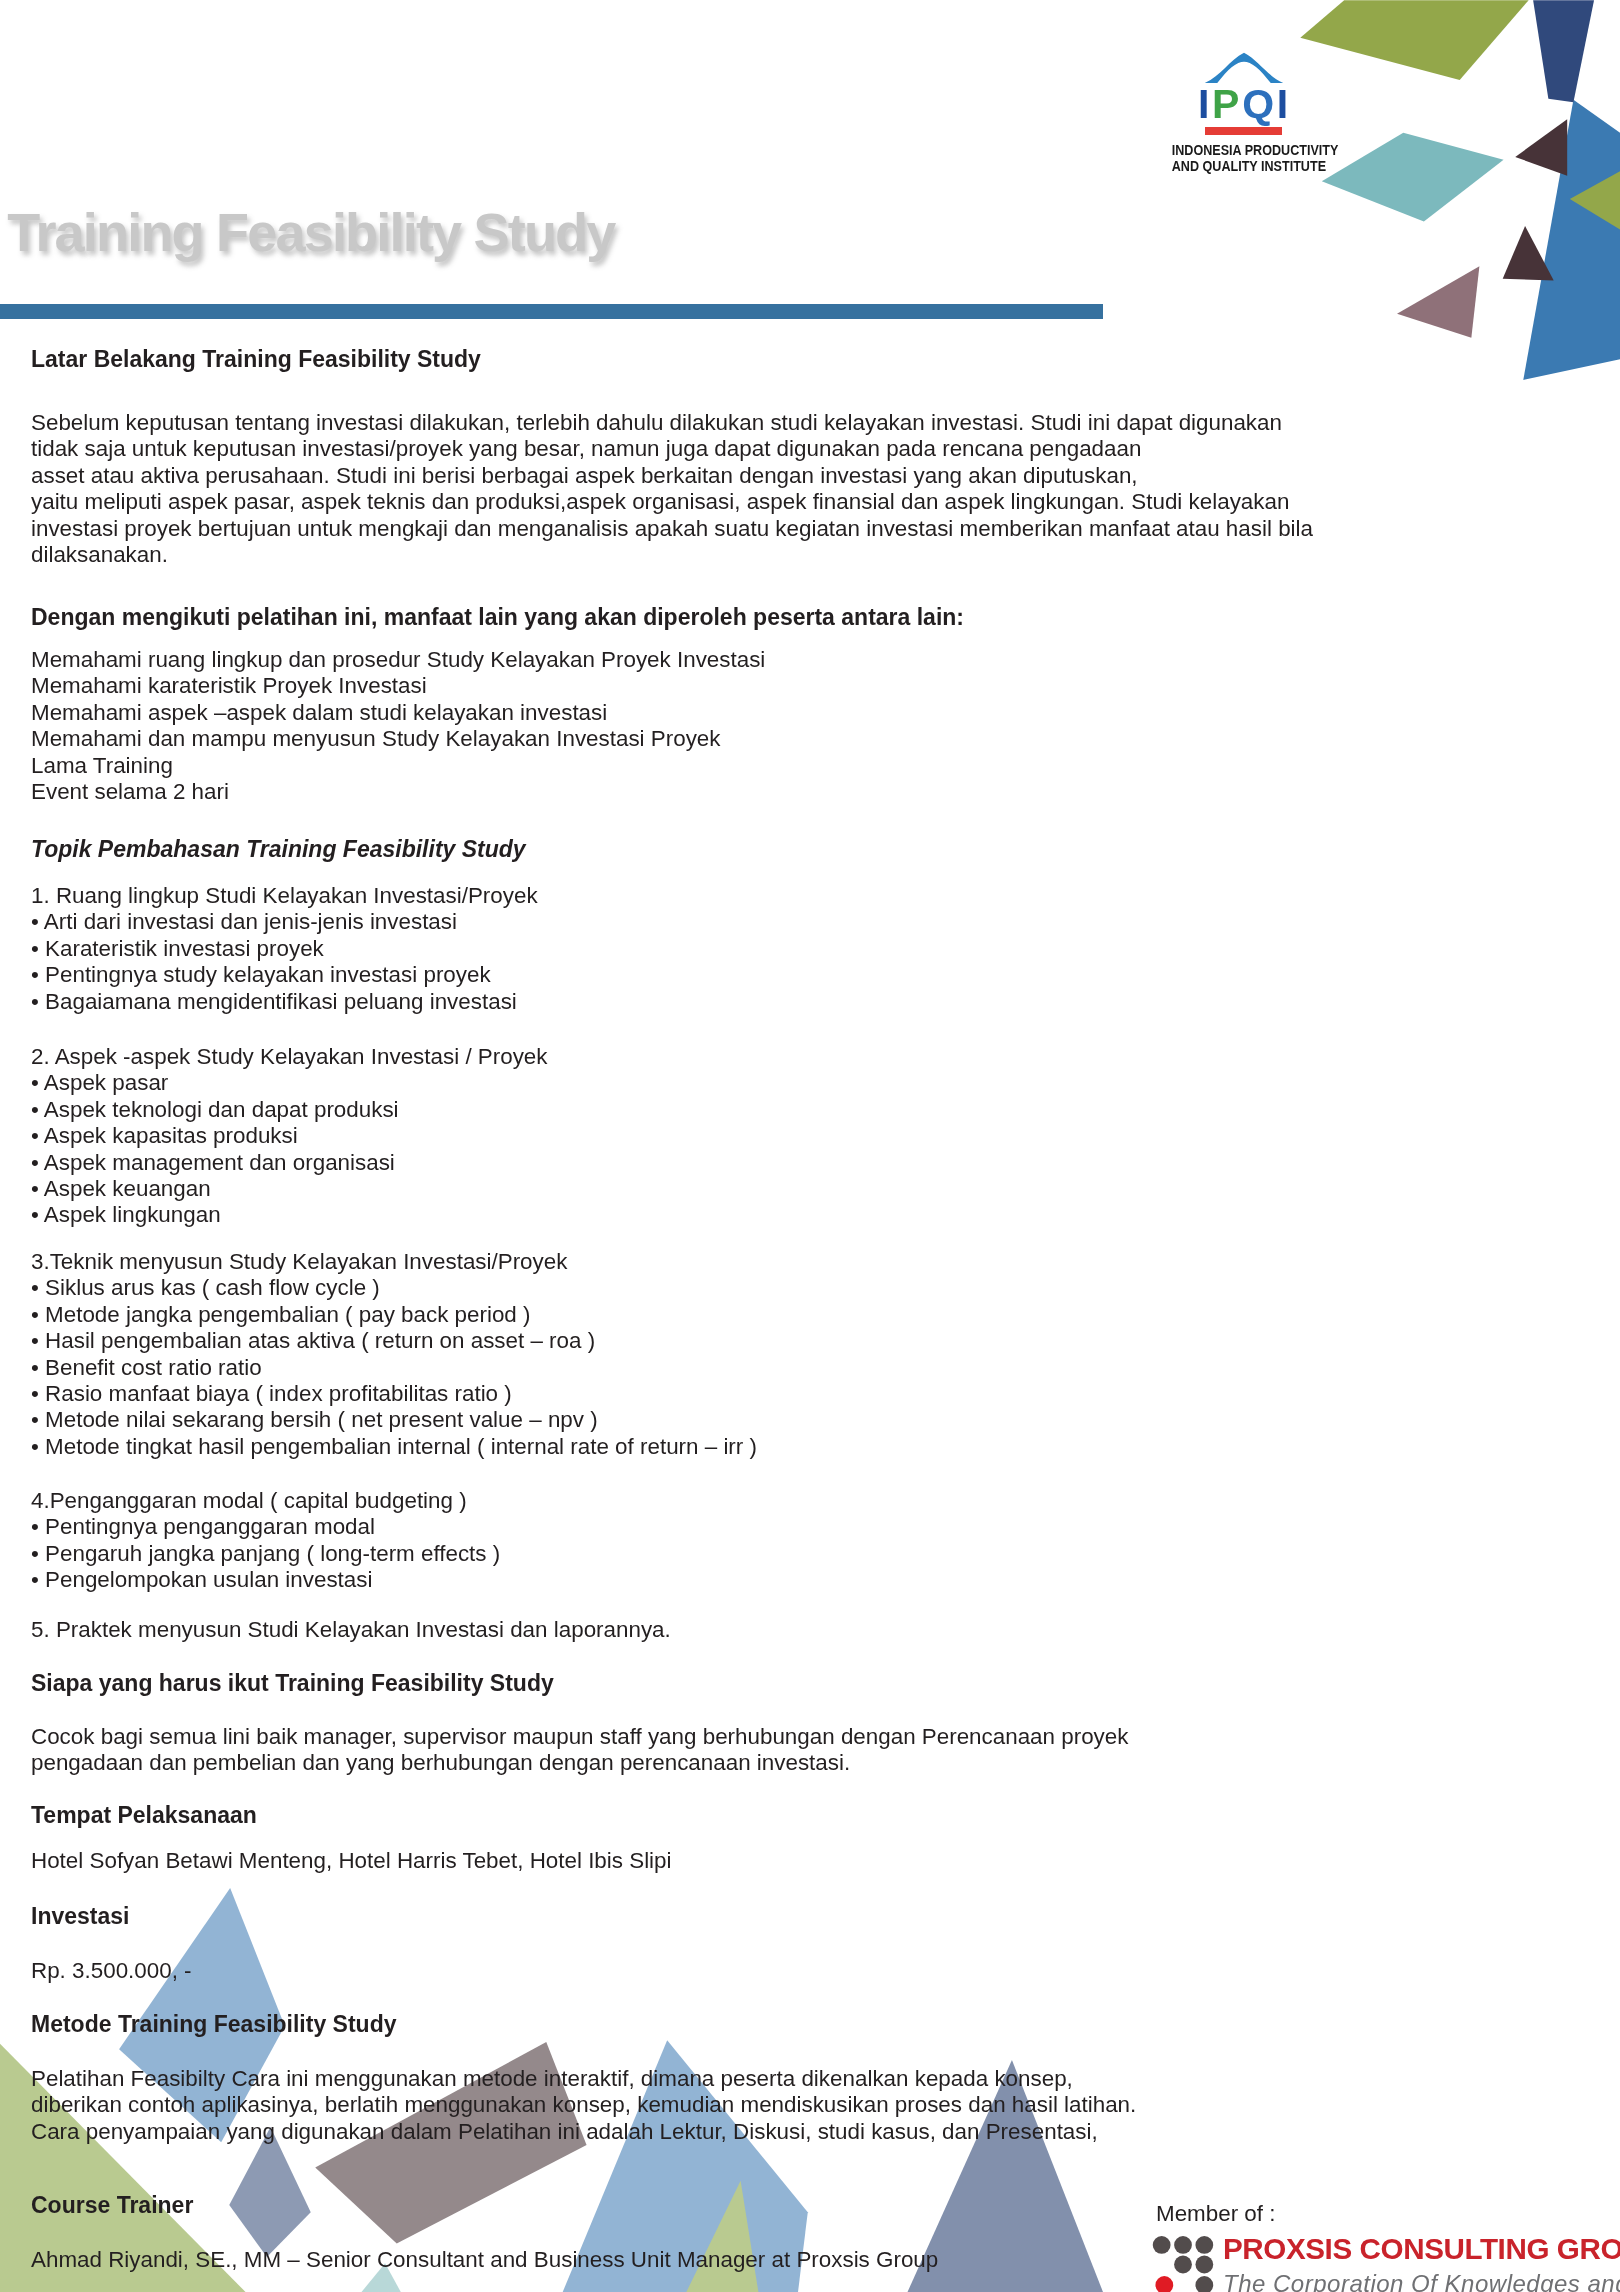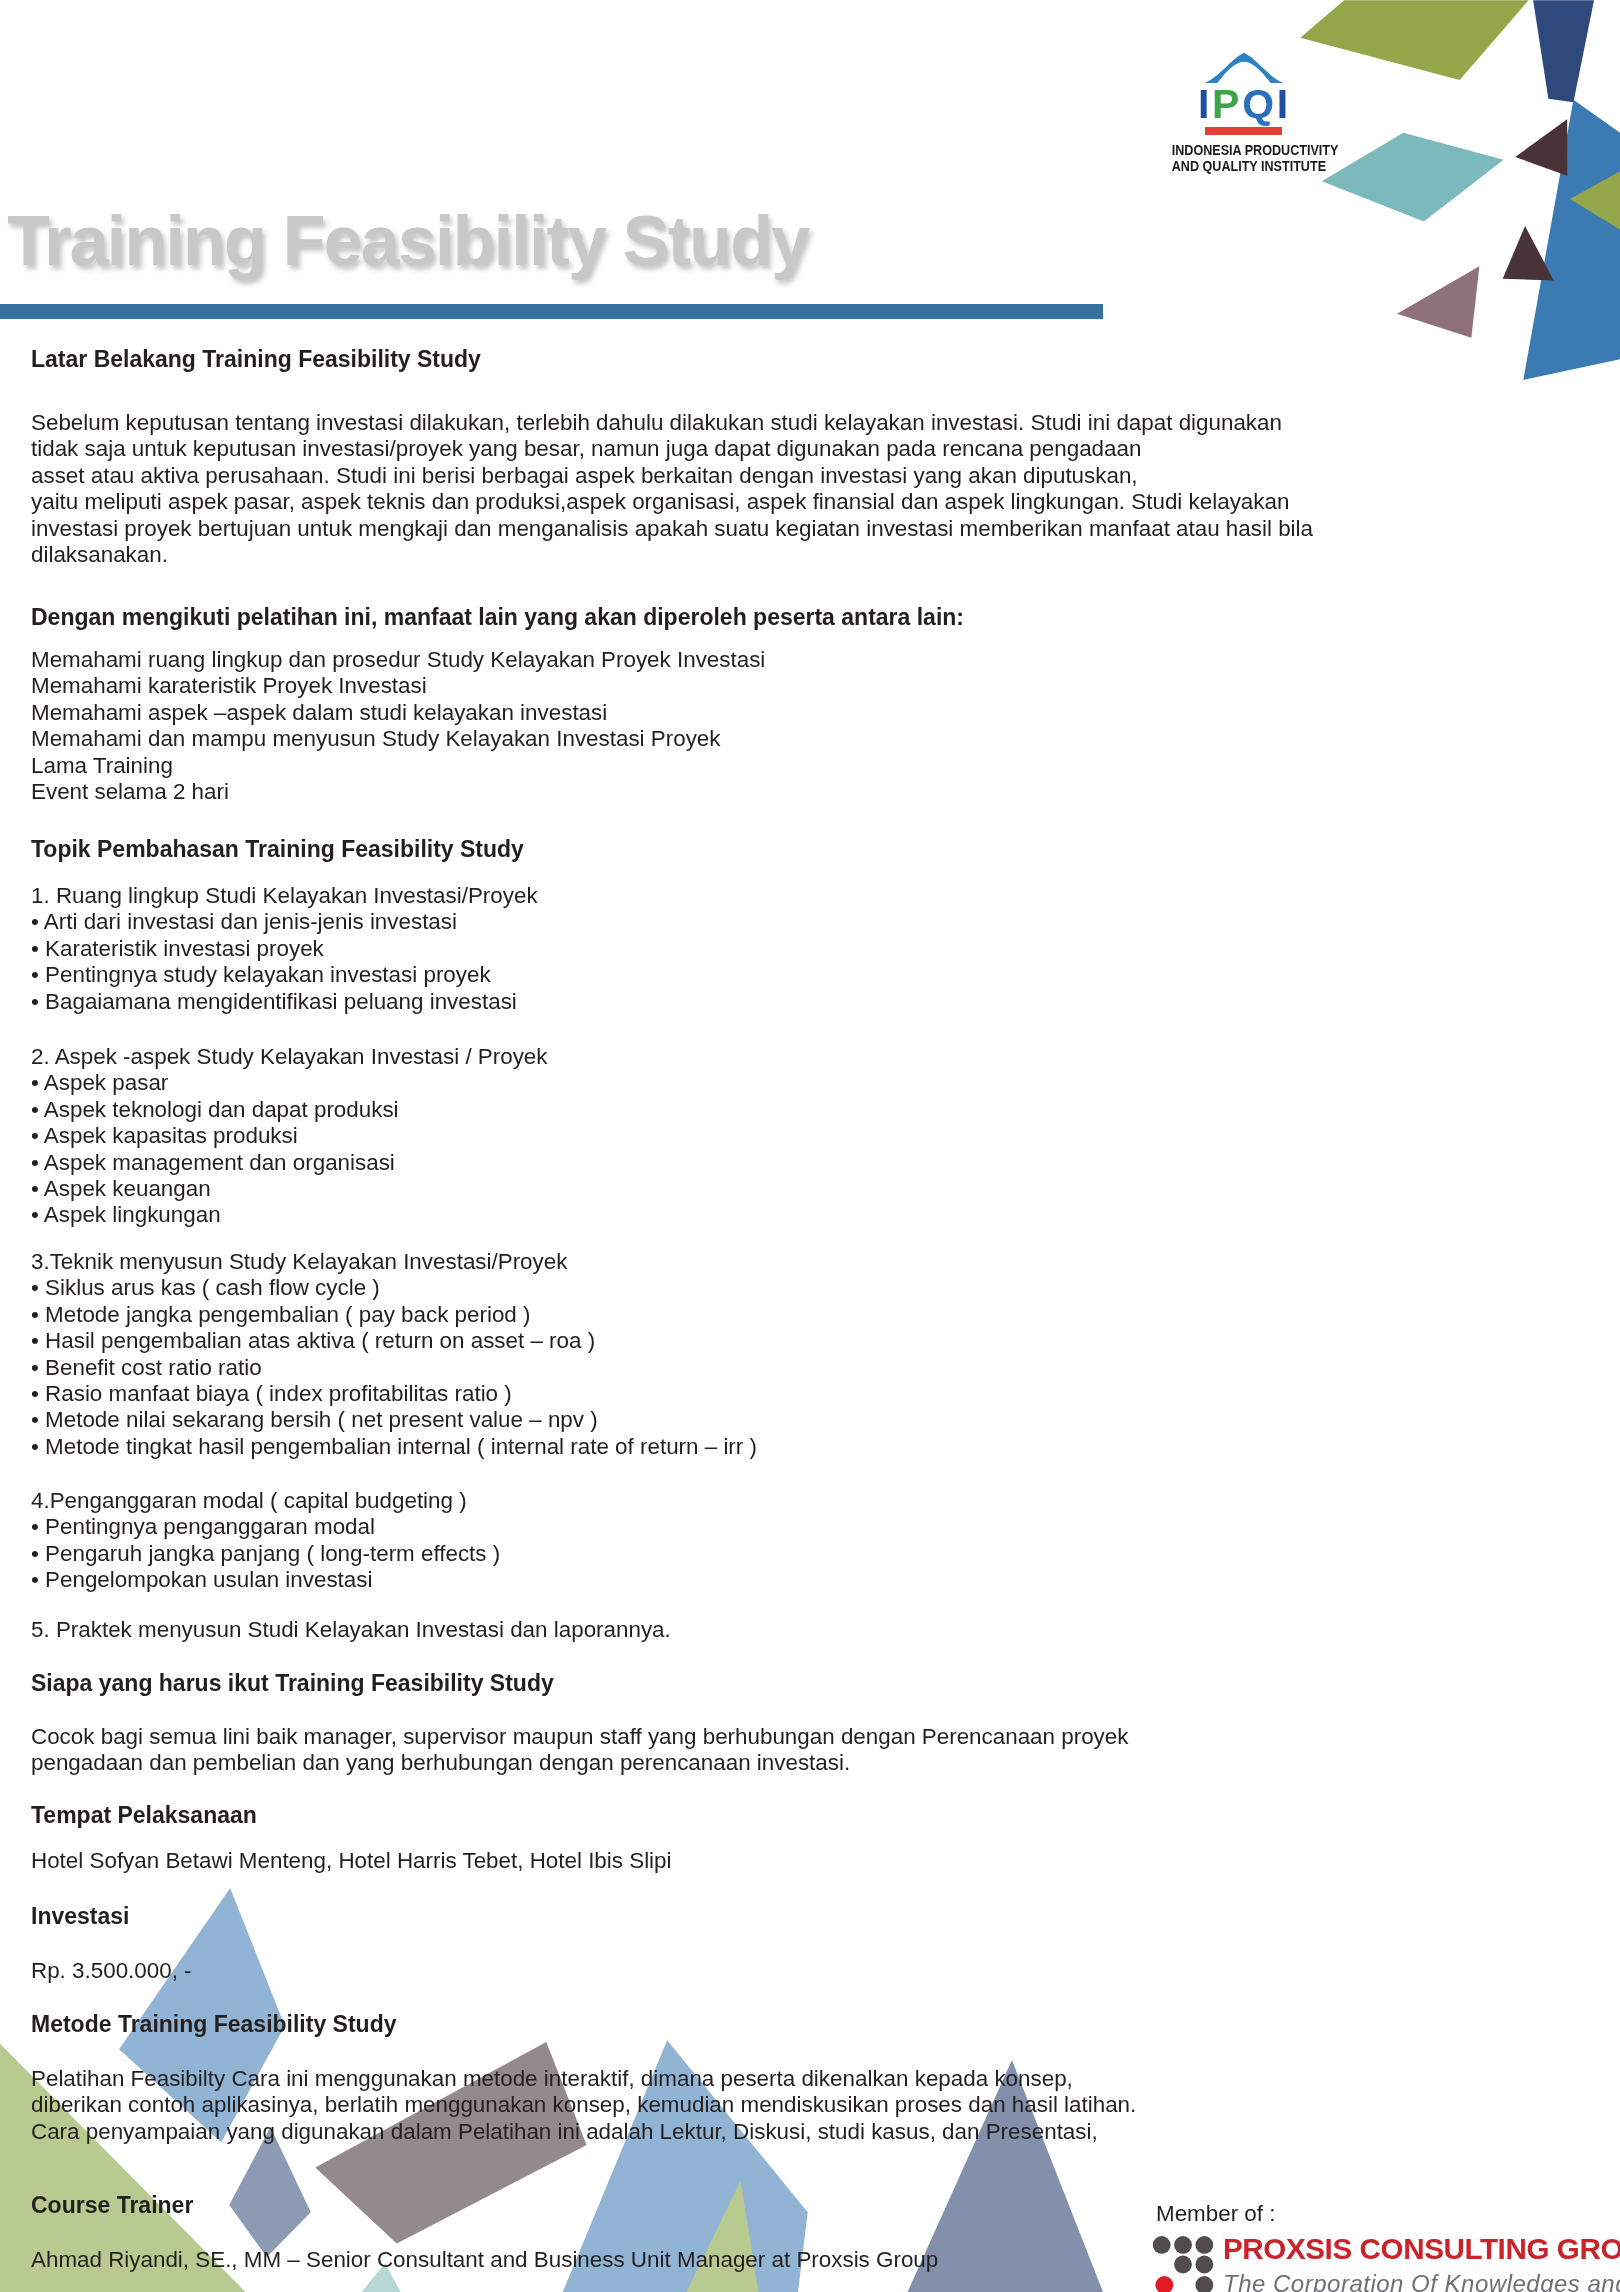--- a/index.html
+++ b/index.html
@@ -9,21 +9,21 @@
     background:#ffffff;
     overflow:hidden;
     font-family:"Liberation Sans","DejaVu Sans",sans-serif;
     color:var(--text,#231f20);
   }
   svg.bg{position:absolute;left:0;top:0;width:1620px;height:2293px;z-index:0;}
 
   
   .banner-title{
     position:absolute;left:7.2px;top:201px;z-index:2;
-    font-size:70px;font-weight:bold;letter-spacing:-1.8px;
+    font-size:54px;font-weight:bold;letter-spacing:-1.8px;
     color:var(--title-gray,#c8c8c8);
     white-space:nowrap;
     text-shadow:2.7px 3.6px 5.4px rgba(90,90,90,.35);
   }
   .accent-bar{
     position:absolute;left:0;top:304px;width:1103px;height:15px;z-index:2;
     background:var(--accent-bar,#36719f);
   }
 
   
@@ -111,21 +111,21 @@
         <div class="line">Dengan mengikuti pelatihan ini, manfaat lain yang akan diperoleh peserta antara lain:</div>
       </div>
       <div class="block body" style="top: 647px;">
         <div class="line">Memahami ruang lingkup dan prosedur Study Kelayakan Proyek Investasi</div>
         <div class="line">Memahami karateristik Proyek Investasi</div>
         <div class="line">Memahami aspek –aspek dalam studi kelayakan investasi</div>
         <div class="line">Memahami dan mampu menyusun Study Kelayakan Investasi Proyek</div>
         <div class="line">Lama Training</div>
         <div class="line">Event selama 2 hari</div>
       </div>
-      <div class="block heading" style="top: 836px;">
+      <div class="block heading" style="top: 836px; font-style: italic;">
         <div class="line">Topik Pembahasan Training Feasibility Study</div>
       </div>
       <div class="block body" style="top: 883px;">
         <div class="line">1. Ruang lingkup Studi Kelayakan Investasi/Proyek</div>
         <div class="line">• Arti dari investasi dan jenis-jenis investasi</div>
         <div class="line">• Karateristik investasi proyek</div>
         <div class="line">• Pentingnya study kelayakan investasi proyek</div>
         <div class="line">• Bagaiamana mengidentifikasi peluang investasi</div>
       </div>
       <div class="block body" style="top: 1044px;">

